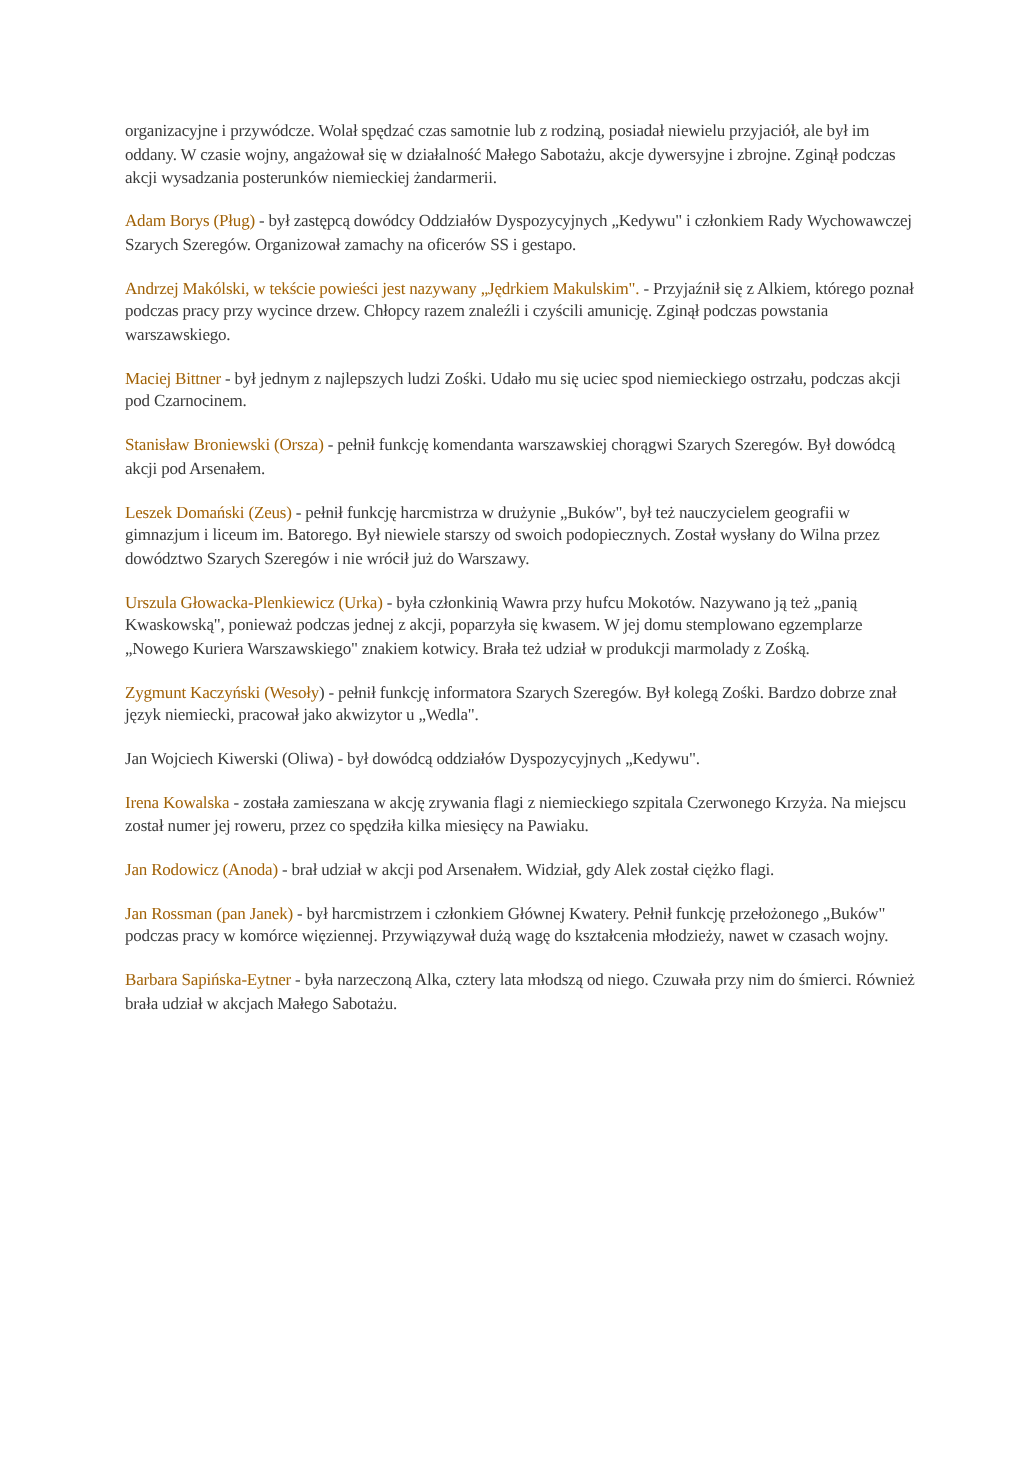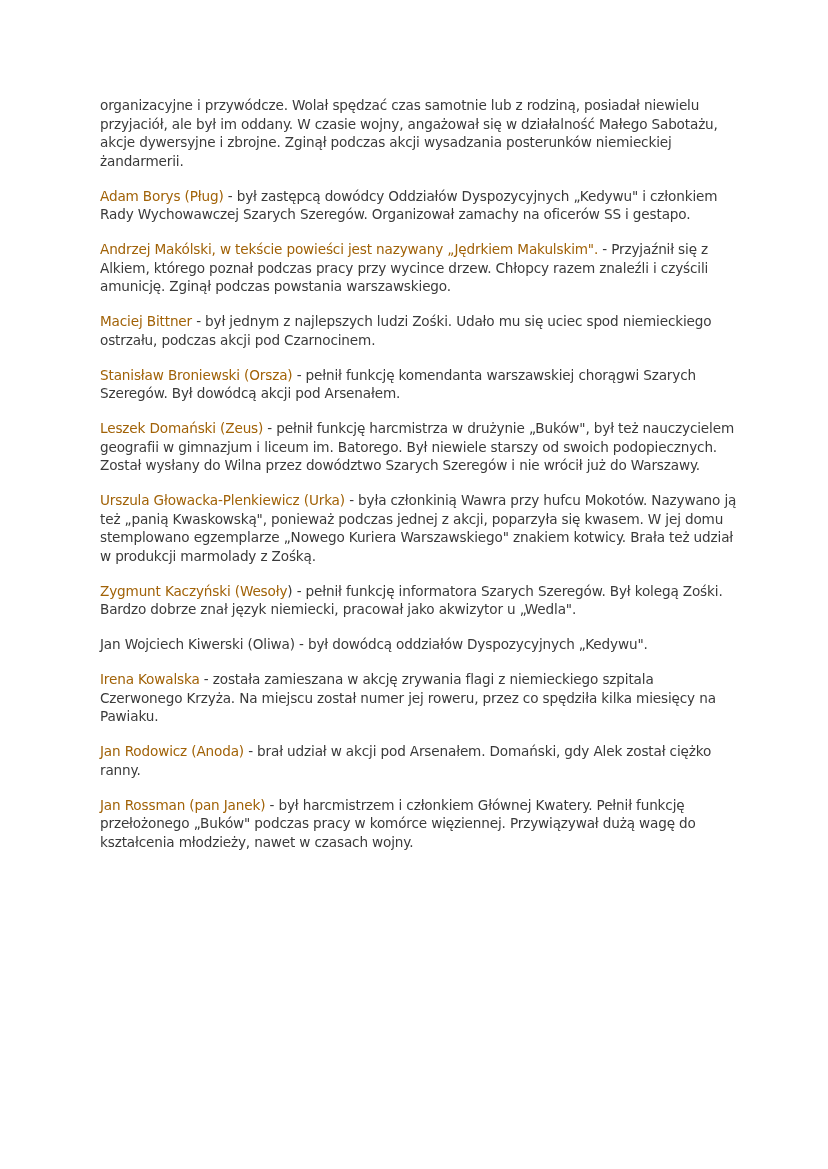--- a/index.html
+++ b/index.html
@@ -16,20 +16,21 @@
     }
     .page {
       position: absolute;
       left: 100px;
       top: 96px;
       width: 640px;
       font-size: 13.6px;
       line-height: 18.5px;
       color: #3a3a3a;
       letter-spacing: -0.15px;
+      font-family: Liberation Serif, serif;
     }
     .para {
       margin: 0 0 16.5px 0;
     }
     .name {
       color: #a16207;
     }
   </style>
 </head>
 <body>
@@ -59,18 +60,21 @@
   <p class="para">
     <span class="name">Zygmunt Kaczyński (Wesoły</span><span>) - pełnił funkcję informatora Szarych Szeregów. Był kolegą Zośki. Bardzo dobrze znał język niemiecki, pracował jako akwizytor u „Wedla".</span>
   </p>
   <p class="para">
     <span class="name"></span><span>Jan Wojciech Kiwerski (Oliwa) - był dowódcą oddziałów Dyspozycyjnych „Kedywu".</span>
   </p>
   <p class="para">
     <span class="name">Irena Kowalska</span><span> - została zamieszana w akcję zrywania flagi z niemieckiego szpitala Czerwonego Krzyża. Na miejscu został numer jej roweru, przez co spędziła kilka miesięcy na Pawiaku.</span>
   </p>
   <p class="para">
-    <span class="name">Jan Rodowicz (Anoda)</span><span> - brał udział w akcji pod Arsenałem. Domański, gdy Alek został ciężko ranny.</span>
+    <span class="name">Jan Rodowicz (Anoda)</span><span> - brał udział w akcji pod Arsenałem. Widział, gdy Alek został ciężko flagi.</span>
   </p>
   <p class="para">
     <span class="name">Jan Rossman (pan Janek)</span><span> - był harcmistrzem i członkiem Głównej Kwatery. Pełnił funkcję przełożonego „Buków" podczas pracy w komórce więziennej. Przywiązywał dużą wagę do kształcenia młodzieży, nawet w czasach wojny.</span>
   </p>
+  <p class="para">
+    <span class="name">Barbara Sapińska-Eytner</span><span> - była narzeczoną Alka, cztery lata młodszą od niego. Czuwała przy nim do śmierci. Również brała udział w akcjach Małego Sabotażu.</span>
+  </p>
 </div>
 
 </body></html>

